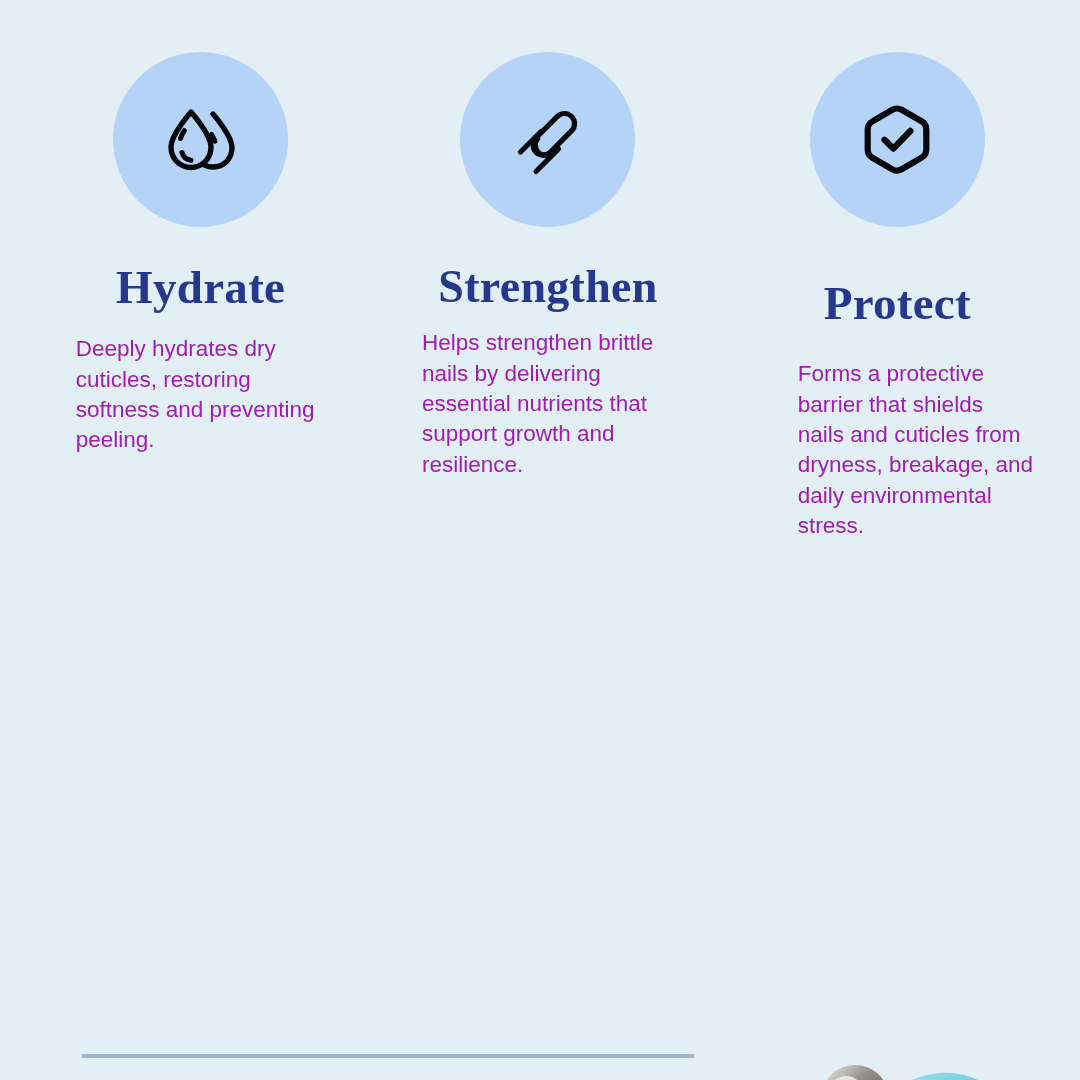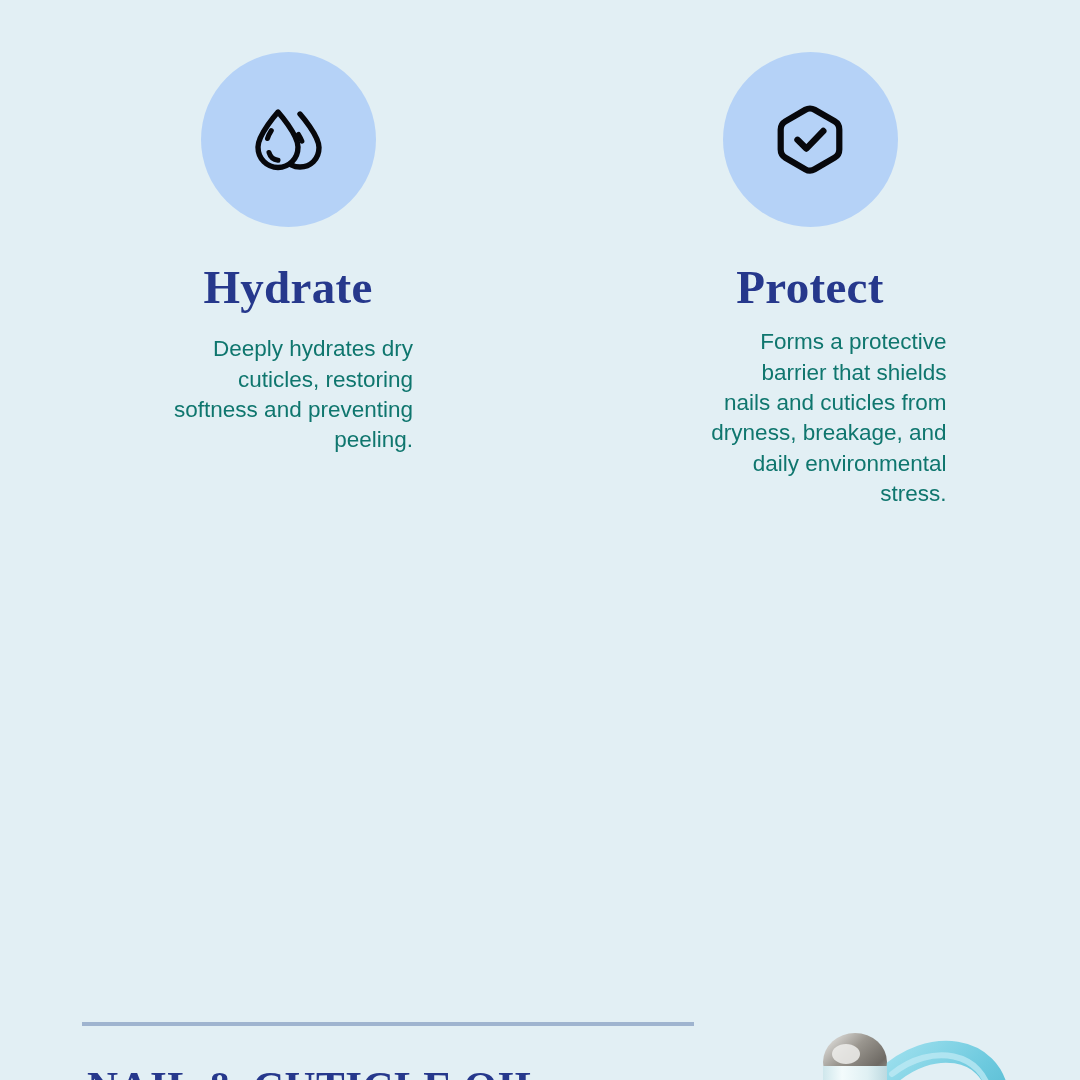--- a/index.html
+++ b/index.html
@@ -23,21 +23,21 @@
     box-sizing: border-box;
   }
   .benefit {
     flex: 1 1 0;
     display: flex;
     flex-direction: column;
     align-items: center;
   }
   .benefit-col-1 { padding: 0 20px 0 48px; }
   .benefit-col-2 { padding: 0 22px; }
-  .benefit-col-3 { padding: 0 30px 0 22px; }
+  .benefit-col-3 { padding: 0 30px 0 22px; gap: 16px; }
 
   .icon-circle {
     width: 175px;
     height: 175px;
     border-radius: 50%;
     background: #b5d2f7;
     display: flex;
     align-items: center;
     justify-content: center;
   }
@@ -47,24 +47,24 @@
     font-family: "Liberation Serif", serif;
     font-weight: bold;
     color: #26388c;
     font-size: 47px;
     letter-spacing: 0.3px;
     margin-top: 36px;
     line-height: 1.05;
     text-align: center;
   }
   .benefit-text {
-    color: #0f766e;
+    color: #a21caf;
     font-size: 22.5px;
     line-height: 1.35;
-    text-align: right;
+    text-align: left;
     margin-top: 22px;
     max-width: 250px;
   }
   .benefit-col-2 .benefit-title { font-size: 46px; }
   .benefit-col-2 .benefit-text { max-width: 252px; margin-top: 17px; }
   .benefit-col-3 .benefit-text { max-width: 236px; margin-top: 15px; margin-left: 37px; }
 
   
   .lower {
     position: relative;
@@ -111,20 +111,32 @@
         <path d="M36 18C36 18 16 40.5 16 53c0 11.9 9 20.5 20 20.5S56 64.9 56 53C56 40.5 36 18 36 18z" stroke="#07080c" stroke-width="5.4" stroke-linecap="round" stroke-linejoin="round" fill="#b5d2f7"></path>
         <path d="M27 58.5c1.2 4.2 4.6 7.2 9 7.8" stroke="#07080c" stroke-width="5" stroke-linecap="round"></path>
         <path d="M25.5 44.5c.8-2.6 2.2-5.3 3.8-7.8" stroke="#07080c" stroke-width="5" stroke-linecap="round"></path>
         <path d="M56.5 40.5c1.4 2.3 2.6 4.6 3.4 6.7" stroke="#07080c" stroke-width="5" stroke-linecap="round"></path>
       </svg>
     </div>
     <div class="benefit-title">Hydrate</div>
     <div class="benefit-text">Deeply hydrates dry cuticles, restoring softness and preventing peeling.</div>
   </div>
 
+  <div class="benefit benefit-col-2">
+    <div class="icon-circle">
+      <svg width="92" height="92" viewBox="0 0 92 92" fill="none">
+        <path d="M62.5 19.5c5.6 0 10 4.6 10 10.2 0 2.7-1 5.2-2.8 7L48.2 58.3c-1.9 1.9-4.4 2.9-7.1 2.9-5.6 0-10-4.6-10-10.2 0-2.7 1-5.2 2.8-7l21.5-21.6c1.9-1.9 4.4-2.9 7.1-2.9z" stroke="#07080c" stroke-width="5.2" stroke-linejoin="round"></path>
+        <path d="M35.6 44.8c-1.4 1.6-2.3 3.8-2.3 6.2 0 5.6 4.4 10.2 10 10.2 2.5 0 4.8-1 6.5-2.6" stroke="#07080c" stroke-width="5.2" stroke-linecap="round" stroke-linejoin="round"></path>
+        <path d="M39 37.5L18.5 58" stroke="#07080c" stroke-width="5.2" stroke-linecap="round"></path>
+        <path d="M56.5 55L34 77.5" stroke="#07080c" stroke-width="5.2" stroke-linecap="round"></path>
+      </svg>
+    </div>
+    <div class="benefit-title">Strengthen</div>
+    <div class="benefit-text">Helps strengthen brittle nails by delivering essential nutrients that support growth and resilience.</div>
+  </div>
 
   <div class="benefit benefit-col-3">
     <div class="icon-circle">
       <svg width="92" height="92" viewBox="0 0 92 92" fill="none">
         <path d="M46 14.5c1.6 0 3.2.4 4.6 1.2l20 11.6c2.9 1.7 4.7 4.8 4.7 8.2v20c0 3.4-1.8 6.5-4.7 8.2l-20 11.6c-2.9 1.7-6.4 1.7-9.2 0l-20-11.6c-2.9-1.7-4.7-4.8-4.7-8.2v-20c0-3.4 1.8-6.5 4.7-8.2l20-11.6c1.4-.8 3-1.2 4.6-1.2z" stroke="#07080c" stroke-width="6.2" stroke-linejoin="round"></path>
         <path d="M33.5 45.8l8.8 8.8 17-17.6" stroke="#07080c" stroke-width="6.4" stroke-linecap="round" stroke-linejoin="round"></path>
       </svg>
     </div>
     <div class="benefit-title">Protect</div>
     <div class="benefit-text">Forms a protective barrier that shields nails and cuticles from dryness, breakage, and daily environmental stress.</div>

